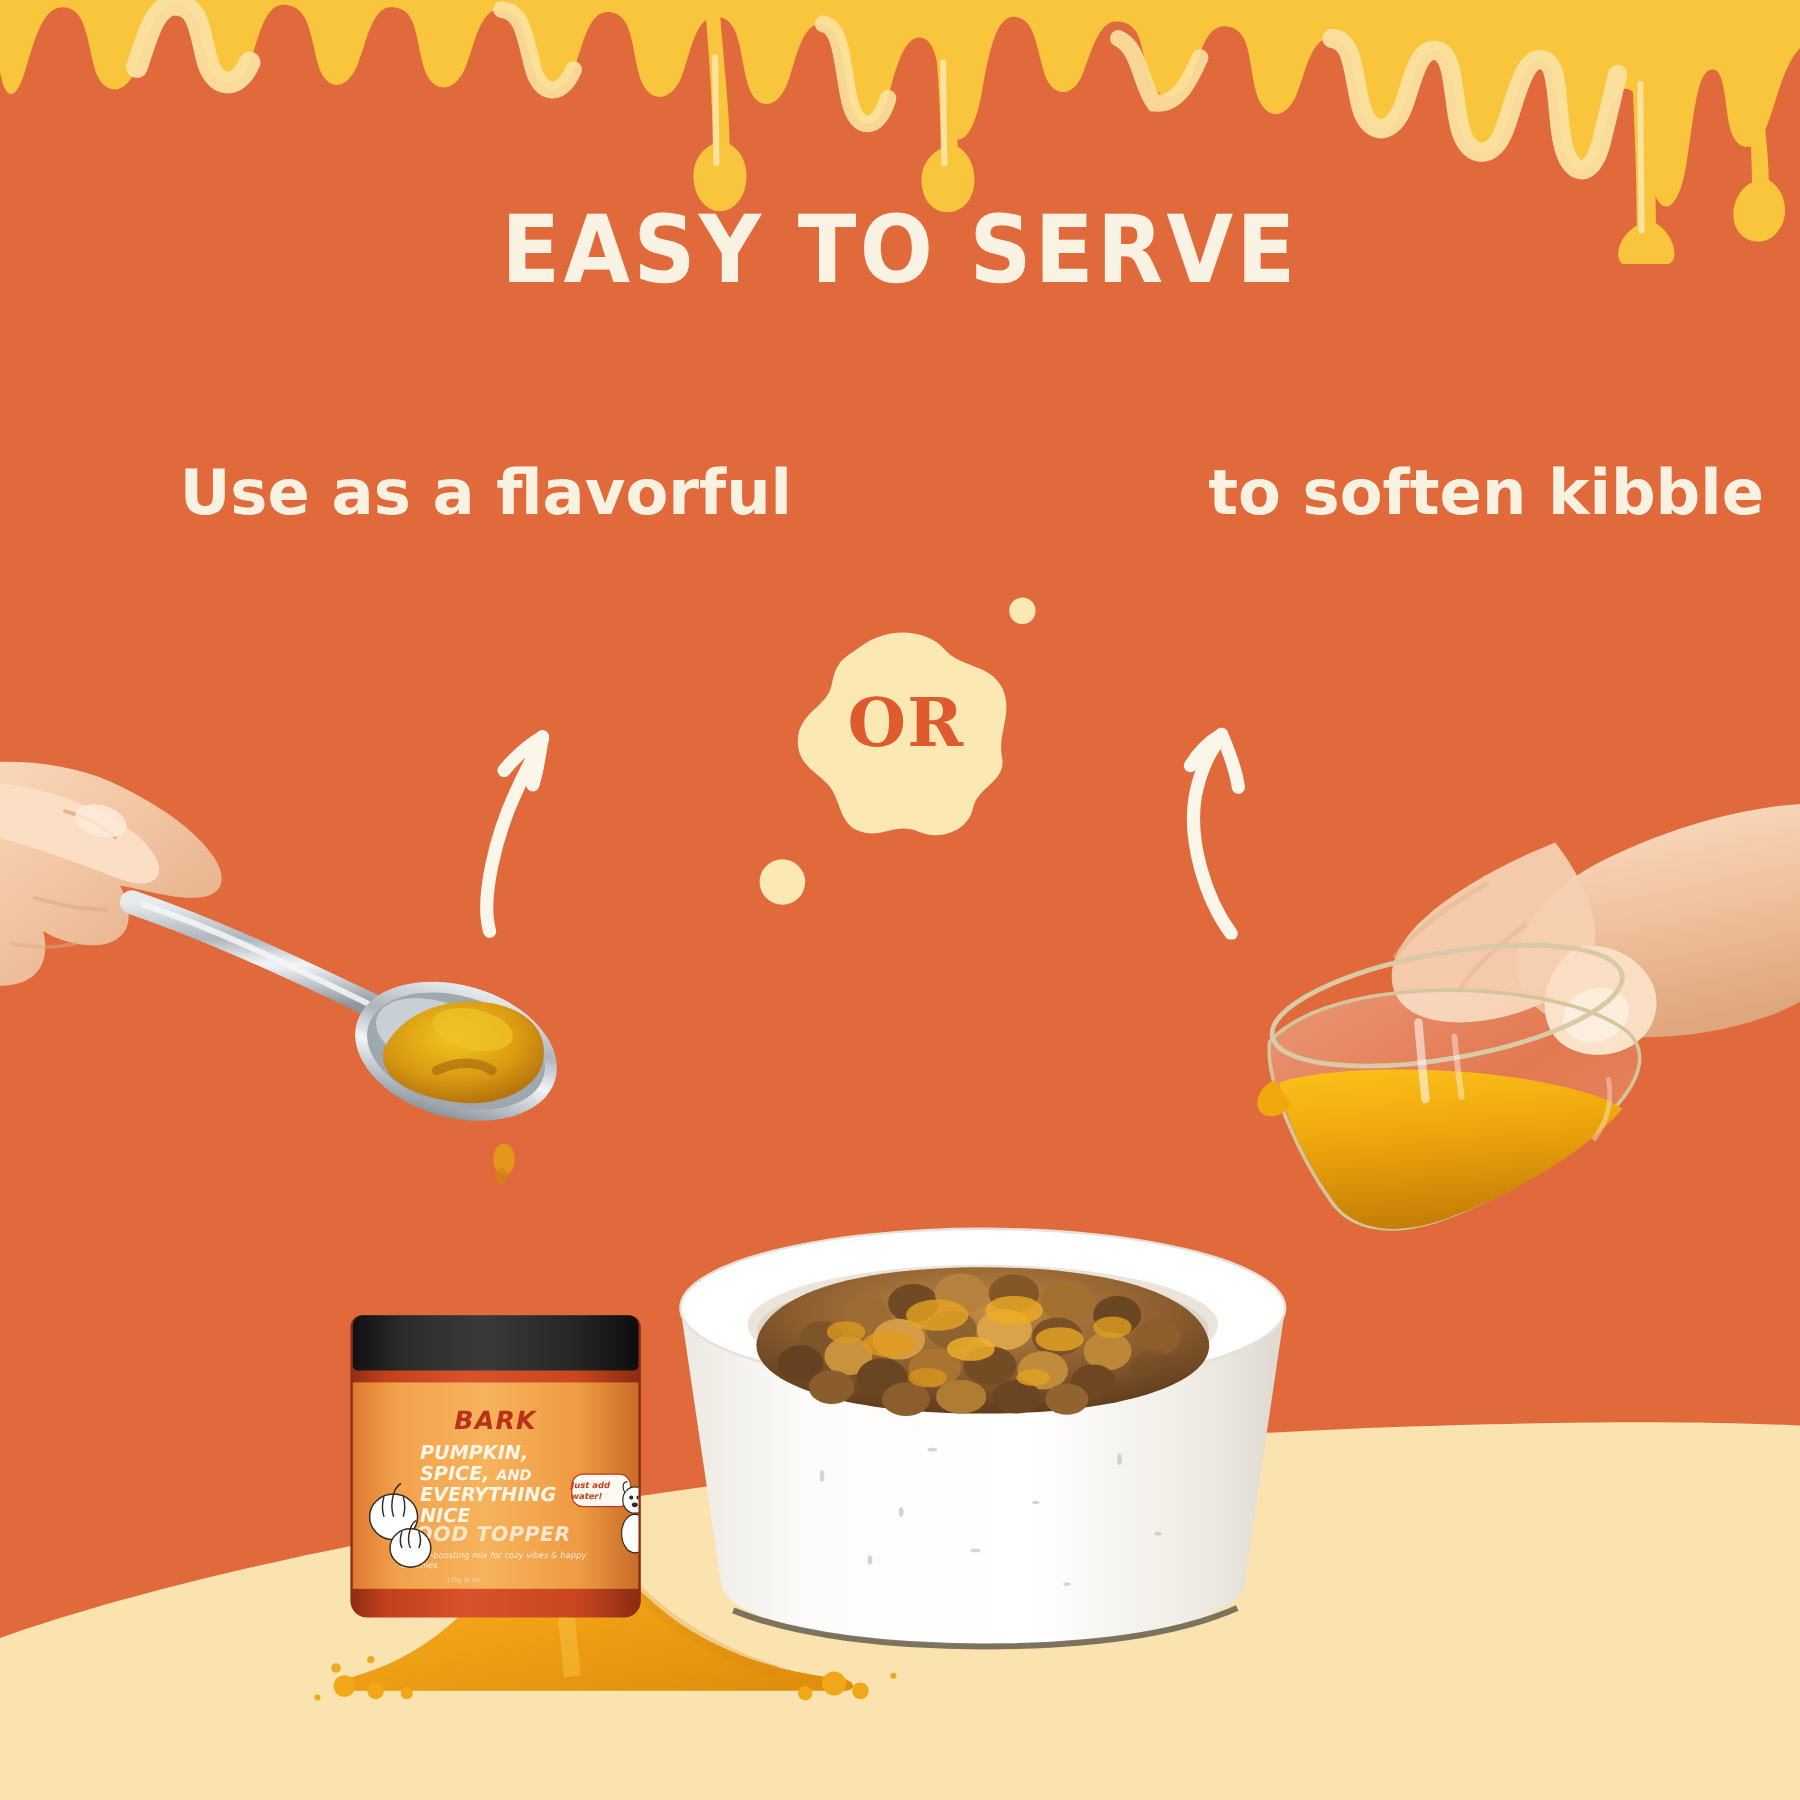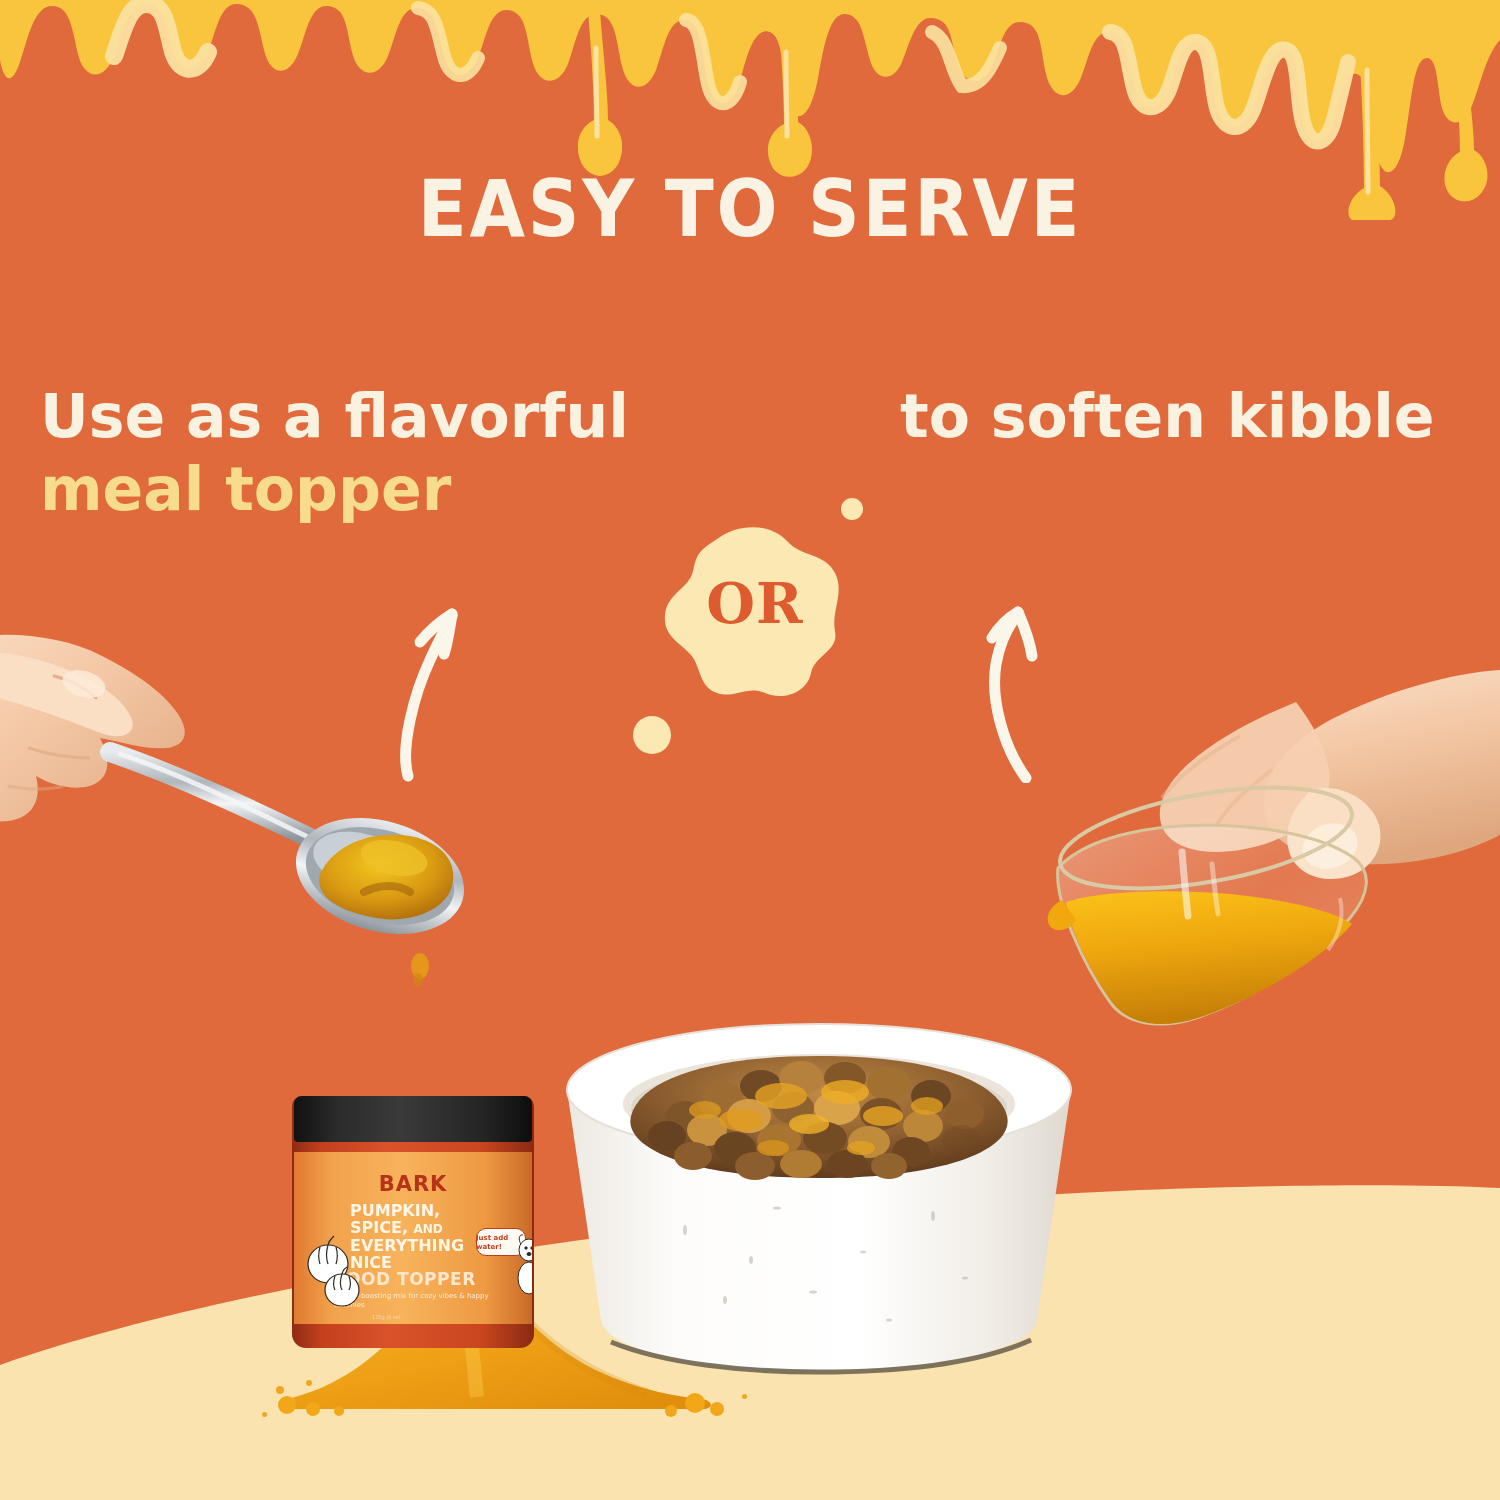--- a/index.html
+++ b/index.html
@@ -40,23 +40,23 @@
     letter-spacing: 3px;
     line-height: 1;
     transform: scaleX(0.92);
   }
 
   
   .caption {
     position: absolute;
     font-family: "DejaVu Sans", sans-serif;
     font-weight: 700;
-    font-size: 60px;
+    font-size: 52px;
     line-height: 1.22;
-    text-align: left;
+    text-align: right;
   }
   #caption-left  { top: 380px; left: 40px;  width: 620px; }
   #caption-right { top: 380px; left: 900px; width: 570px; }
   .cream  { color: #FAF2E0; display: block; }
   .yellow { color: #F8DC8D; display: block; }
 
   
   #or-badge {
     position: absolute;
     top: 515px;
@@ -165,20 +165,21 @@
     border-radius: 8px 8px 4px 4px;
     background: linear-gradient(90deg,#111 0%, #2b2b2b 18%, #3a3a3a 45%, #242424 80%, #0d0d0d 100%);
   }
   #jar-label {
     position: absolute;
     top: 56px; left: 2px;
     width: 238px;
     height: 172px;
     background: linear-gradient(90deg,#E07A32 0%, #F2A24C 16%, #F7B35C 46%, #EE9A42 80%, #C96A28 100%);
     overflow: hidden;
+    font-style: italic;
   }
   #jar-brand {
     position: absolute;
     top: 20px; left: 0; width: 238px;
     text-align: center;
     color: #B8321A;
     font-family: "DejaVu Sans", sans-serif;
     font-weight: 700;
     font-size: 21px;
     letter-spacing: 1px;
@@ -324,21 +325,20 @@
 
       <path d="M1466,60 C1470,100 1474,130 1474,150 C1488,158 1492,180 1482,192 C1472,206 1452,204 1446,188 C1441,172 1449,158 1460,152 C1460,130 1458,96 1454,60 Z" fill="#F9C53D"></path>
       <ellipse cx="1466" cy="176" rx="20" ry="25" fill="#F9C53D"></ellipse>
     </svg>
   </div>
 
   <div id="headline">EASY TO SERVE</div>
 
   <div class="caption" id="caption-left">
     <span class="cream">Use as a flavorful</span>
-    <span class="yellow">meal topper</span>
   </div>
 
   <div class="caption" id="caption-right">
     <span class="cream">to soften kibble</span>
   </div>
 
   <div id="or-badge">
     <svg width="200" height="200" viewBox="0 0 200 200">
       <path d="M62,24 C86,6 118,10 132,26 C146,42 170,38 180,58
                C190,78 176,96 180,116 C184,136 160,140 156,158

